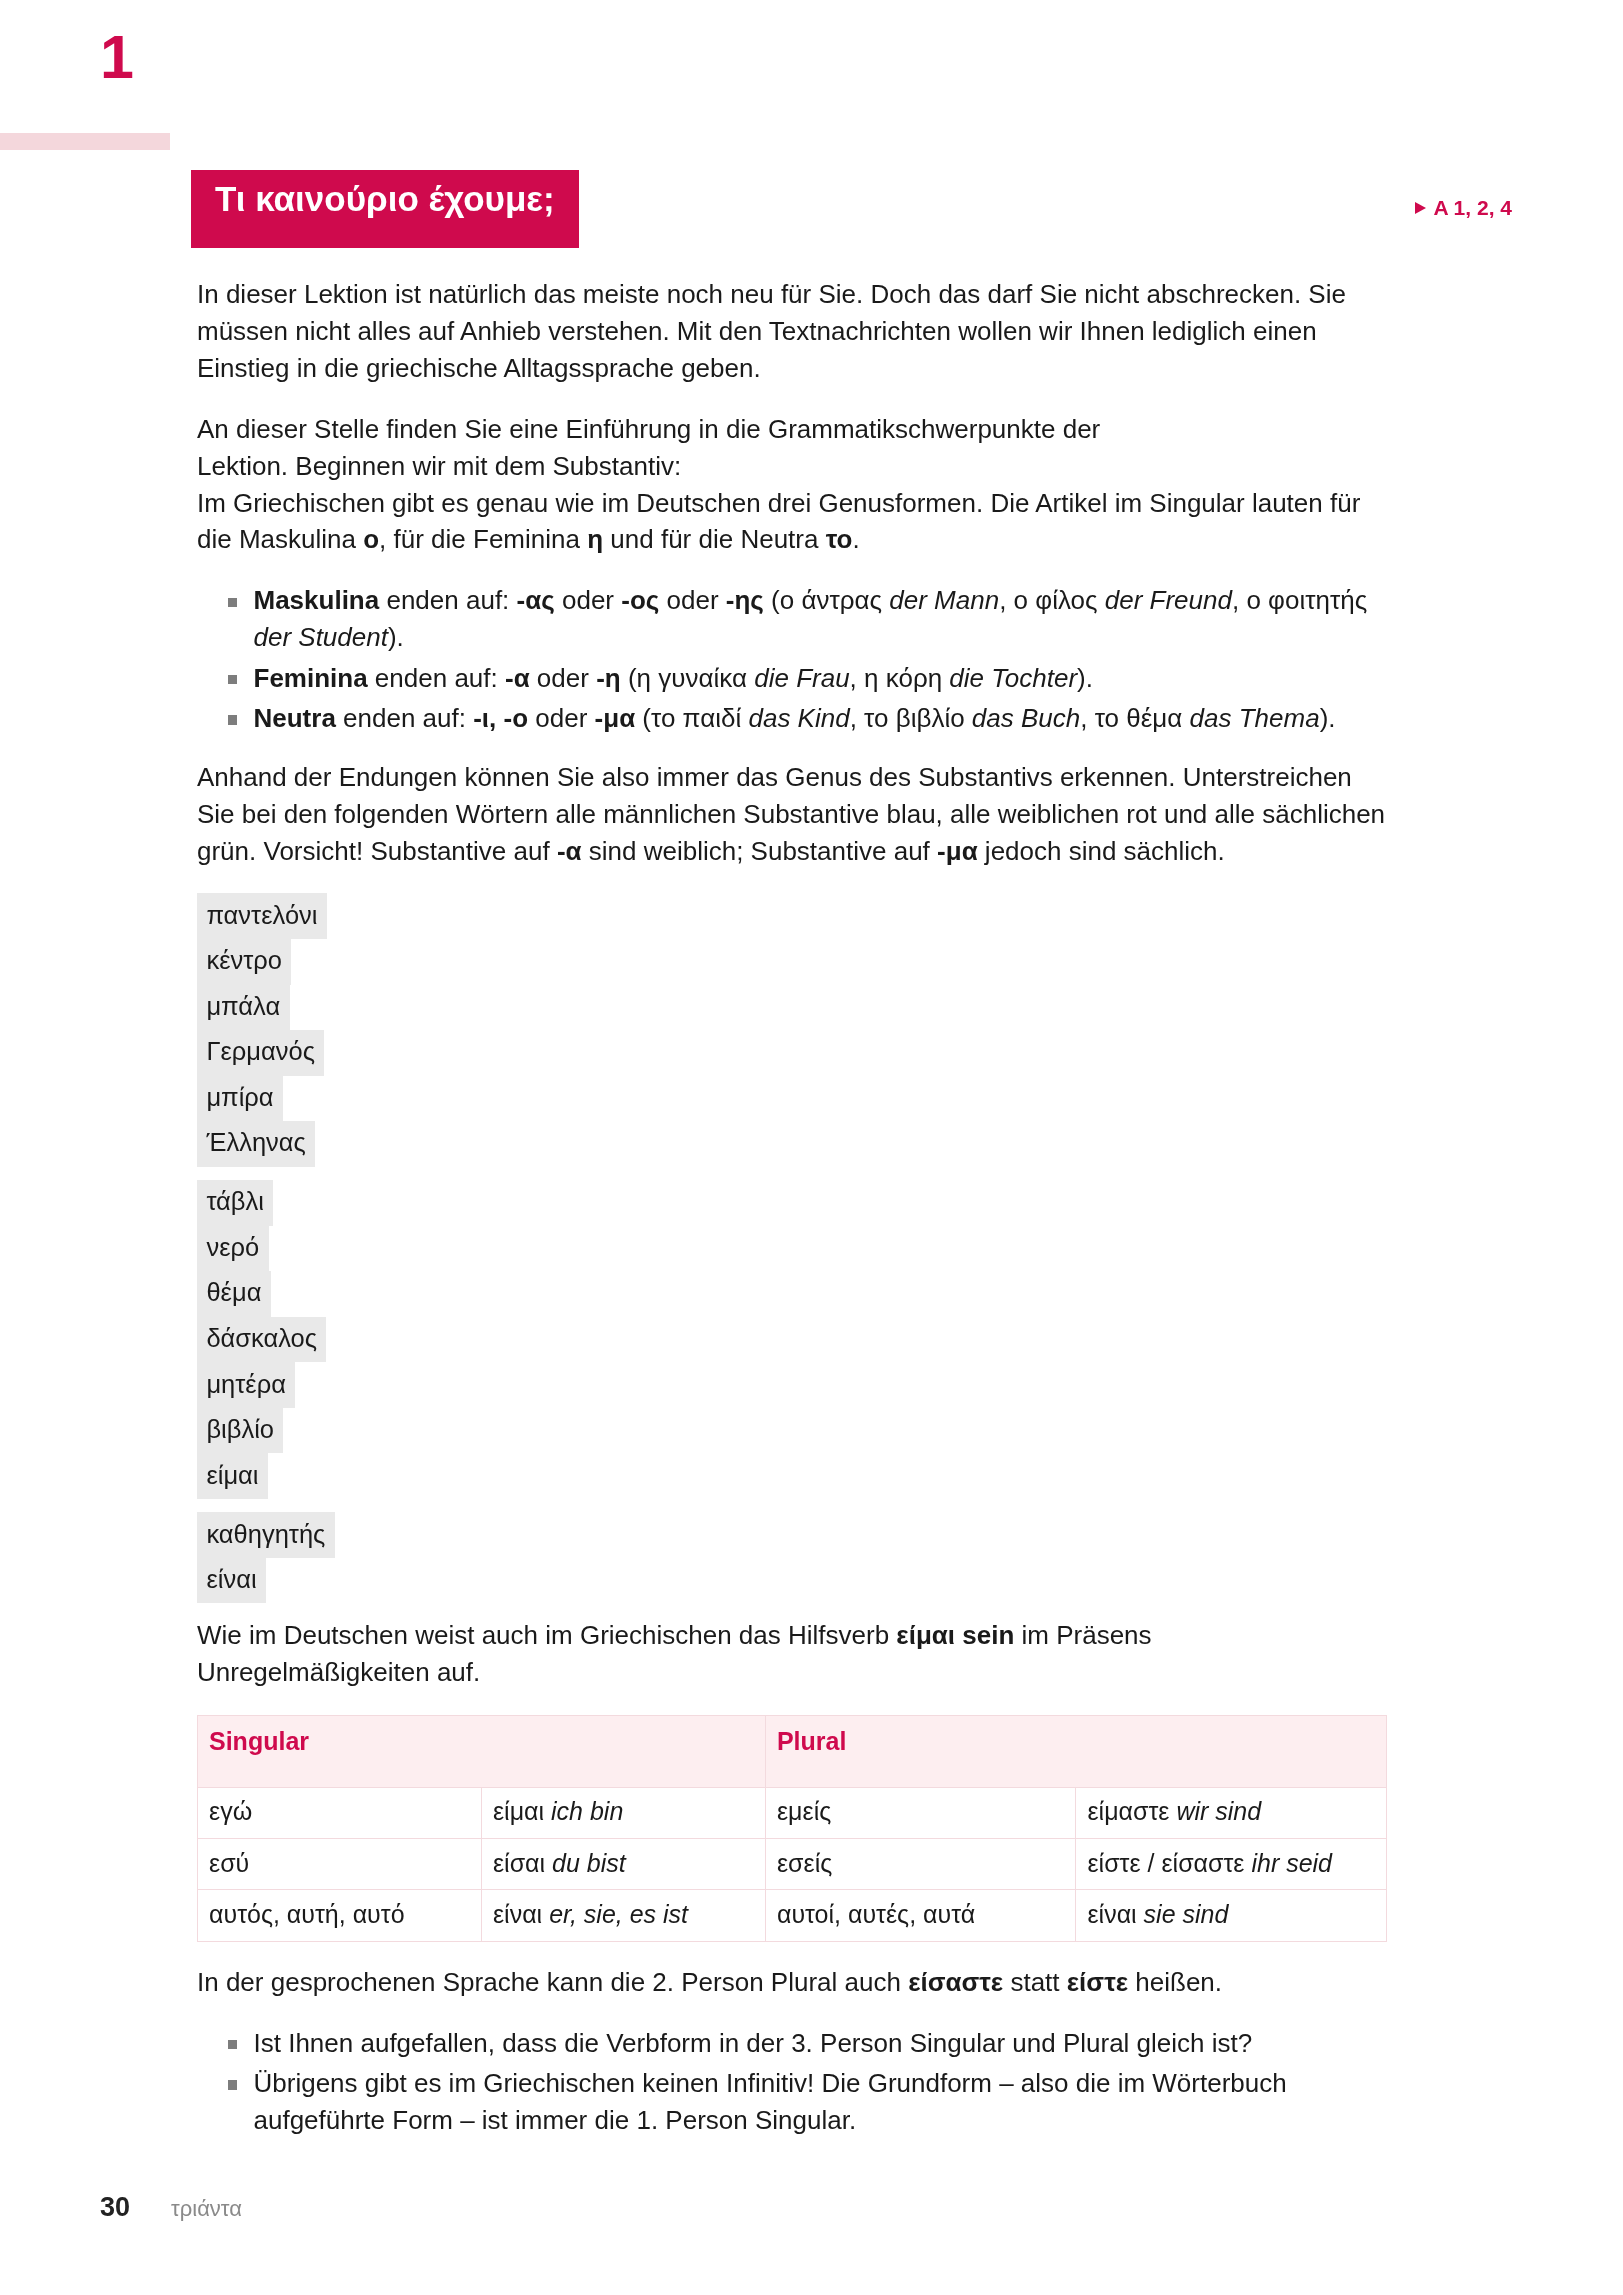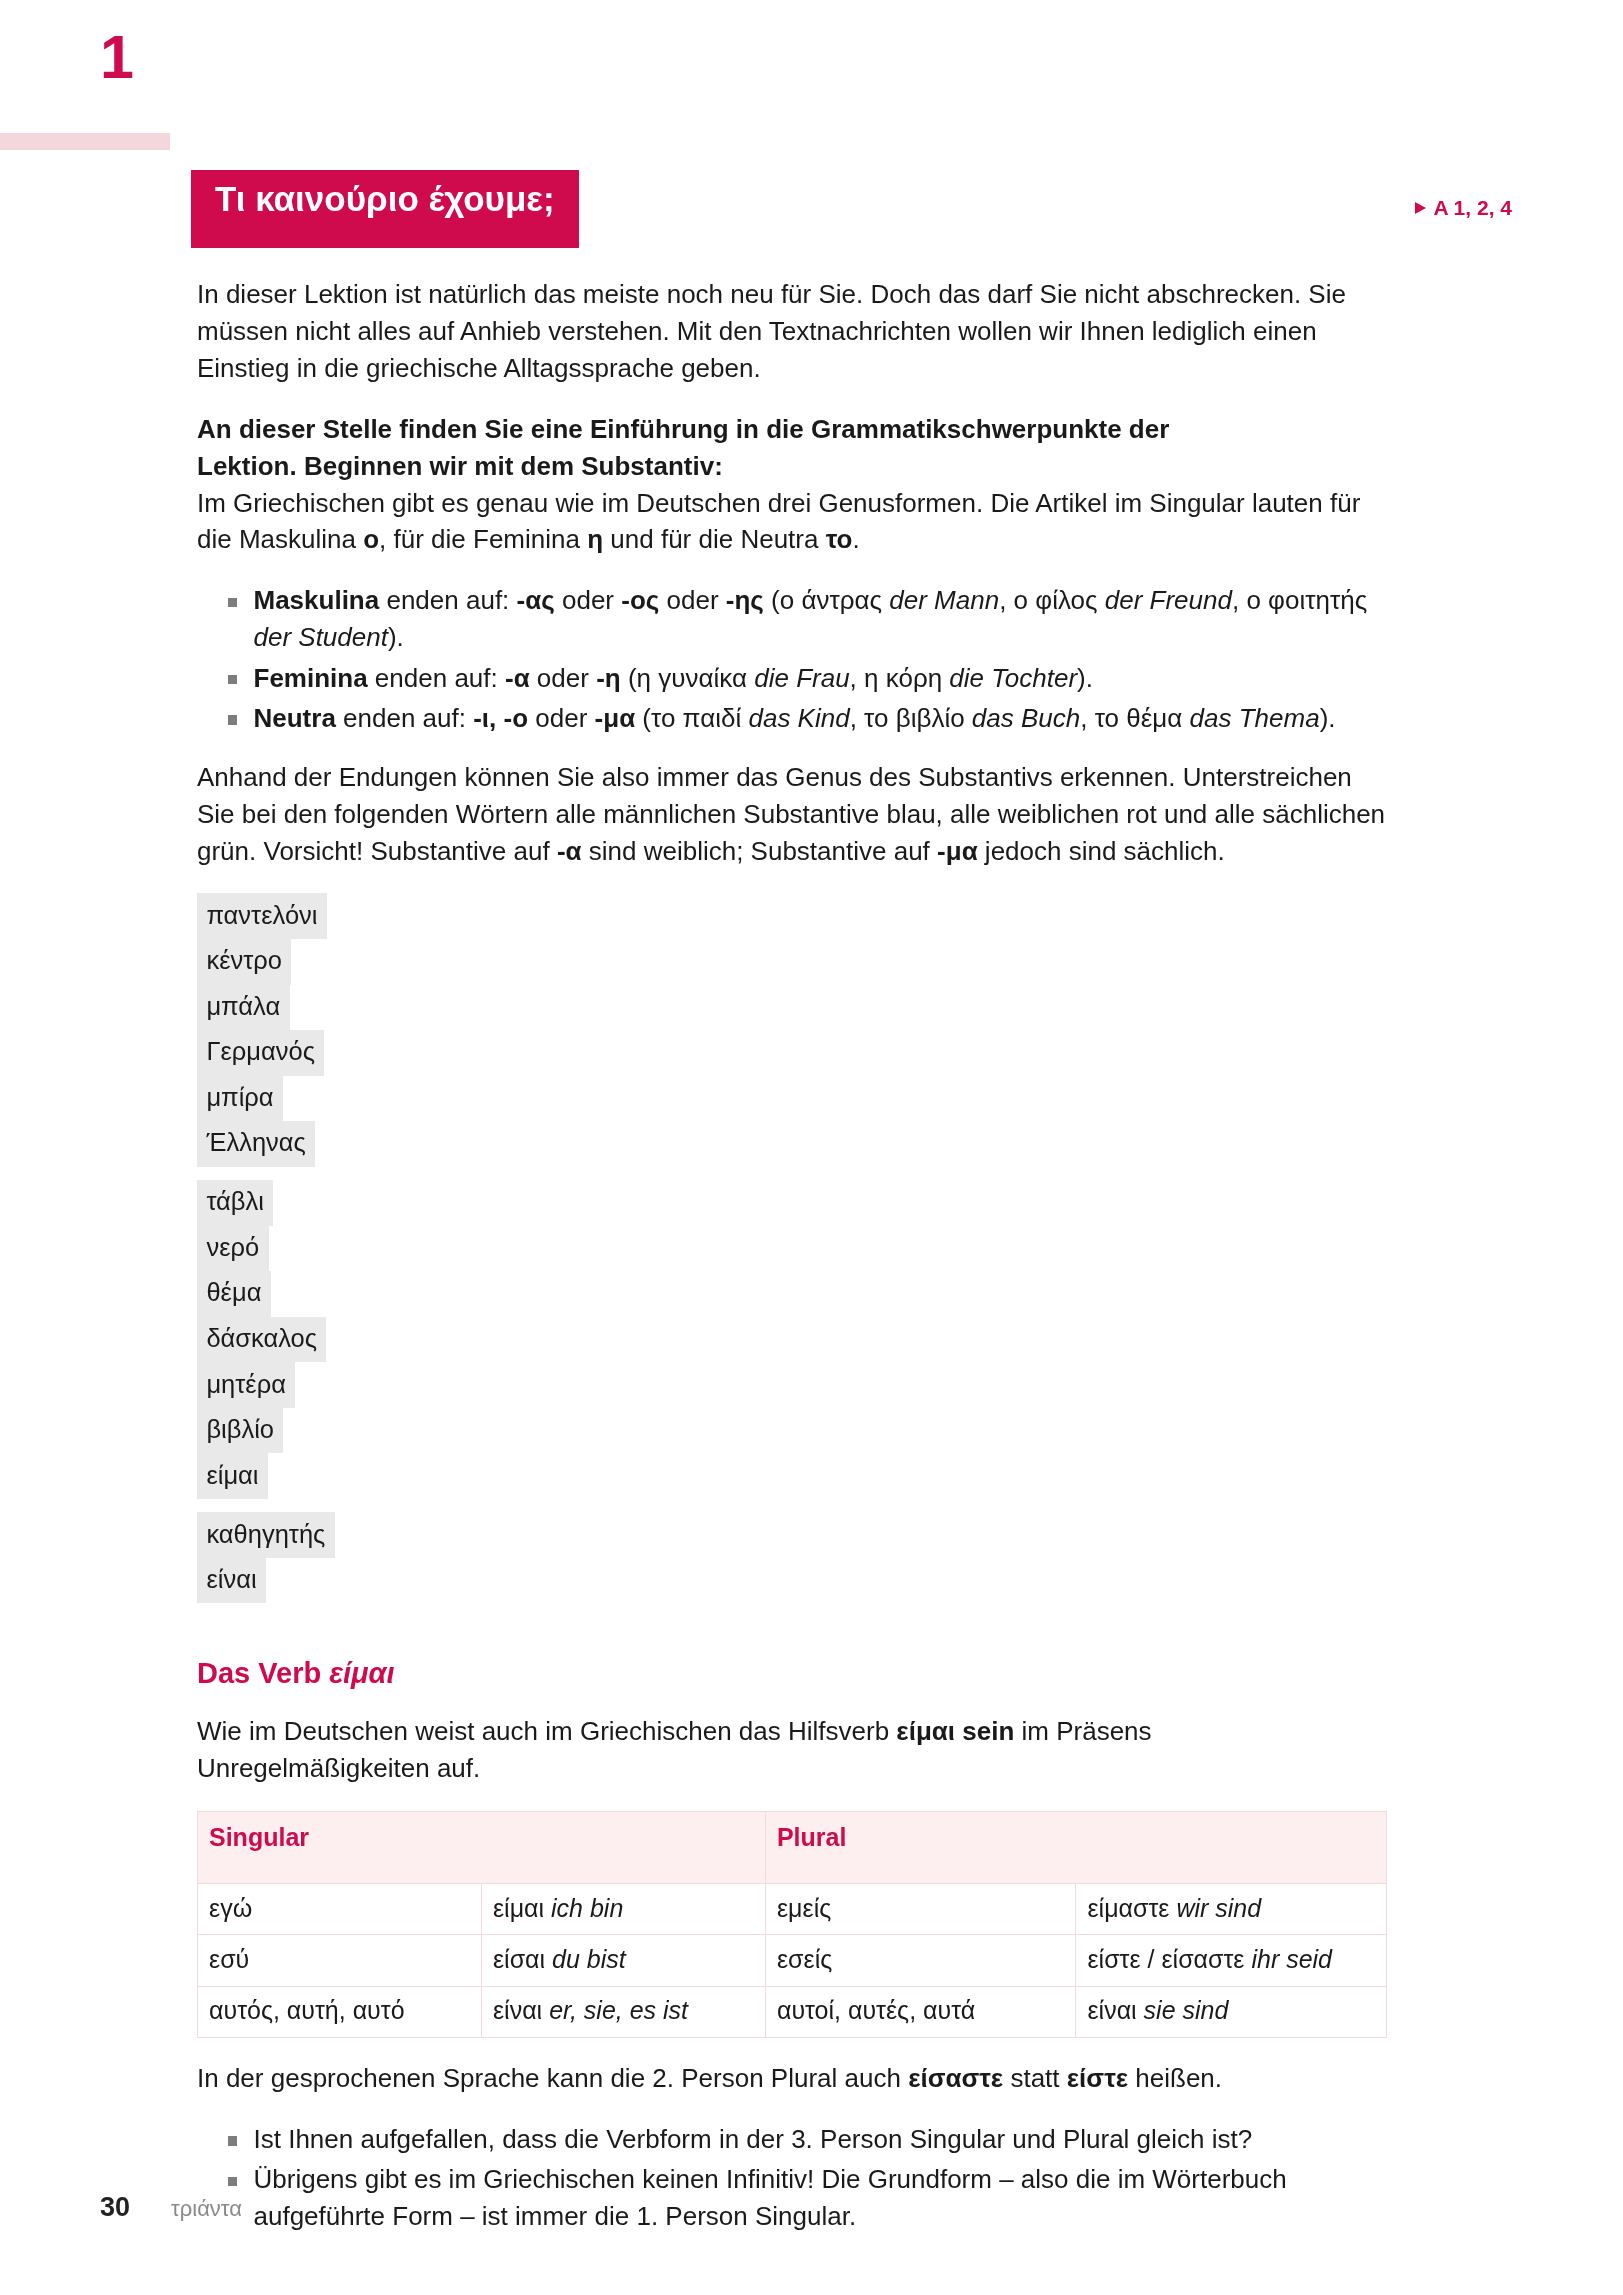--- a/index.html
+++ b/index.html
@@ -84,21 +84,21 @@
     top: 276px;
     width: 1190px;
   }
 
   p.para {
     margin: 0 0 24px 0;
     font-size: 26px;
     line-height: 1.42;
     color: #1a1a1a;
   }
-  p.para.tight { margin-bottom: 0; font-weight: bold; }
+  p.para.tight { margin-bottom: 0; }
 
   b, strong { font-weight: 700; }
   i, em { font-style: italic; }
 
   
   ul.bullets {
     list-style: none;
     margin: 0 0 22px 0;
     padding: 0 0 0 31px;
   }
@@ -261,21 +261,20 @@
         <span class="chip-gap" style="width:43px"></span>
         <span class="chip">είμαι</span>
       </div>
       <div class="chip-row">
         <span class="chip">καθηγητής</span>
         <span class="chip-gap" style="width:46px"></span>
         <span class="chip">είναι</span>
       </div>
     </div>
 
-    <h2 class="sec-head"><span>Das Verb </span><span class="gr">είμαι</span></h2>
 
     <p class="para"><span>Wie im Deutschen weist auch im Griechischen das Hilfsverb </span><b>είμαι sein</b><span> im Präsens Unregelmäßigkeiten auf.</span></p>
 
     <table class="conj">
       <thead>
         <tr>
           <th class="col-a" colspan="2">Singular</th>
           <th class="col-c" colspan="2">Plural</th>
         </tr>
       </thead>

